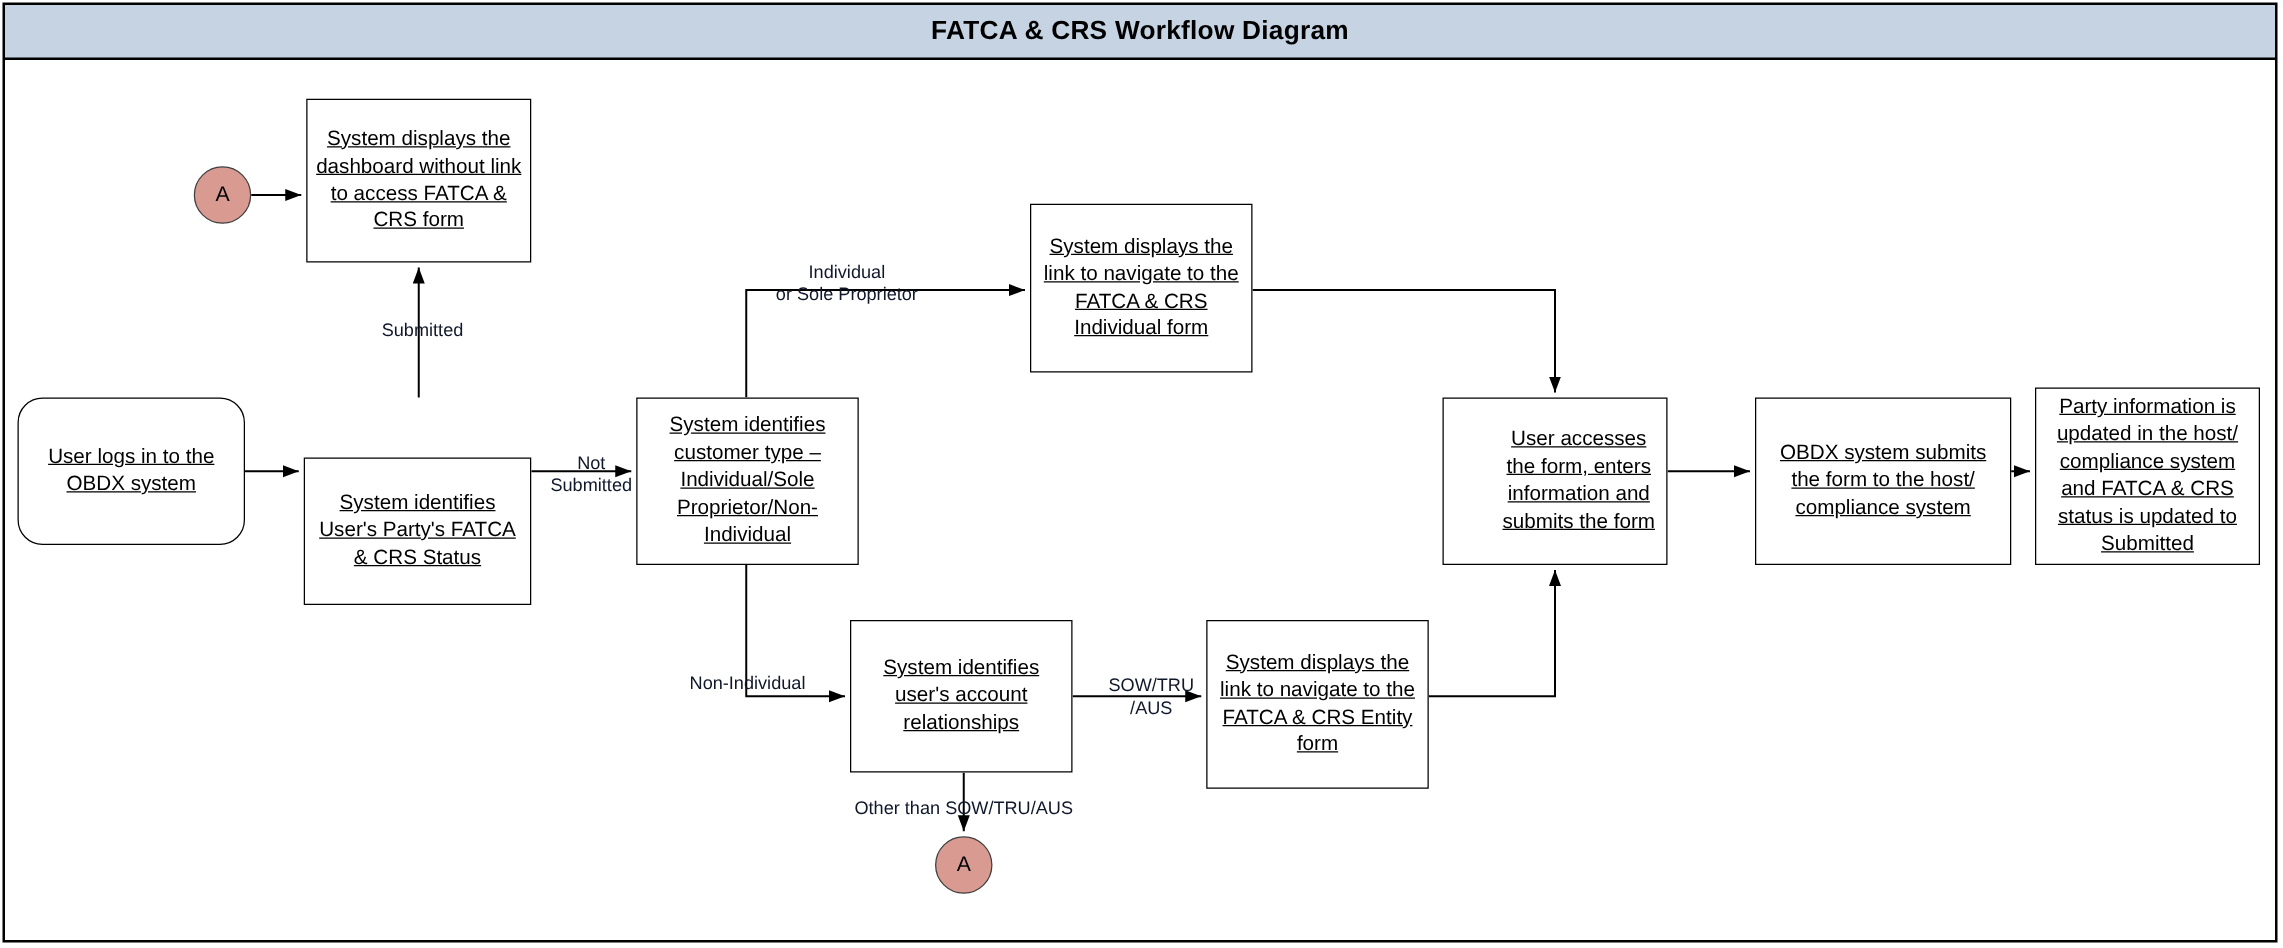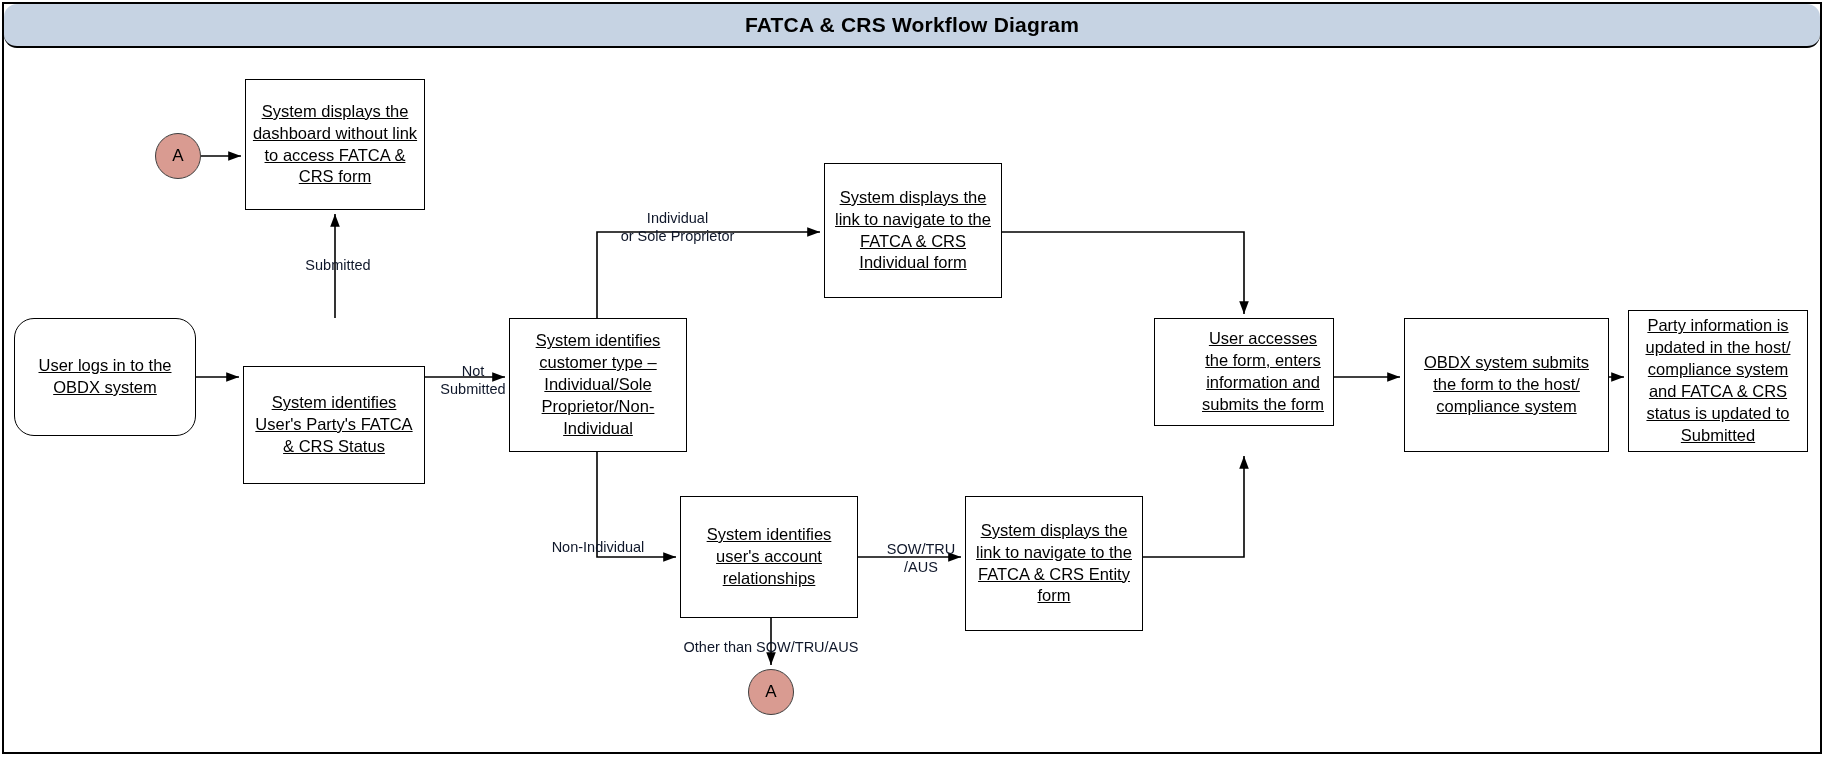--- a/index.html
+++ b/index.html
@@ -32,21 +32,20 @@
     left: 4px;
     top: 4px;
     width: 1816px;
     height: 44px;
     background: #c6d3e3;
     border-bottom: 2px solid #000000;
     box-sizing: border-box;
     display: flex;
     align-items: center;
     justify-content: center;
-    border-radius: 13px;
   }
   #title-text {
     font-size: 21px;
     font-weight: bold;
     color: #000000;
     letter-spacing: 0.2px;
   }
   #canvas {
     position: absolute;
     left: 0;
@@ -155,21 +154,21 @@
   </div>
 
   <div class="node-box" style="left:965px; top:496px; width:178px; height:135px;">
     <span class="node-label">System displays the link to navigate to the FATCA &amp; CRS Entity form</span>
   </div>
 
   <div class="connector-circle" style="left:748px; top:669px; width:46px; height:46px;">
     <span class="node-label">A</span>
   </div>
 
-  <div class="node-box" style="left:1154px; top:318px; width:180px; height:108px;padding-left:44px;">
+  <div class="node-box" style="left:1154px; top:318px; width:180px; height:134px;padding-left:44px;">
     <span class="node-label">User accesses the form, enters information and submits the form</span>
   </div>
 
   <div class="node-box" style="left:1404px; top:318px; width:205px; height:134px;">
     <span class="node-label">OBDX system submits the form to the host/ compliance system</span>
   </div>
 
   <div class="node-box" style="left:1628px; top:310px; width:180px; height:142px;">
     <span class="node-label">Party information is updated in the host/ compliance system and FATCA &amp; CRS status is updated to Submitted</span>
   </div>

